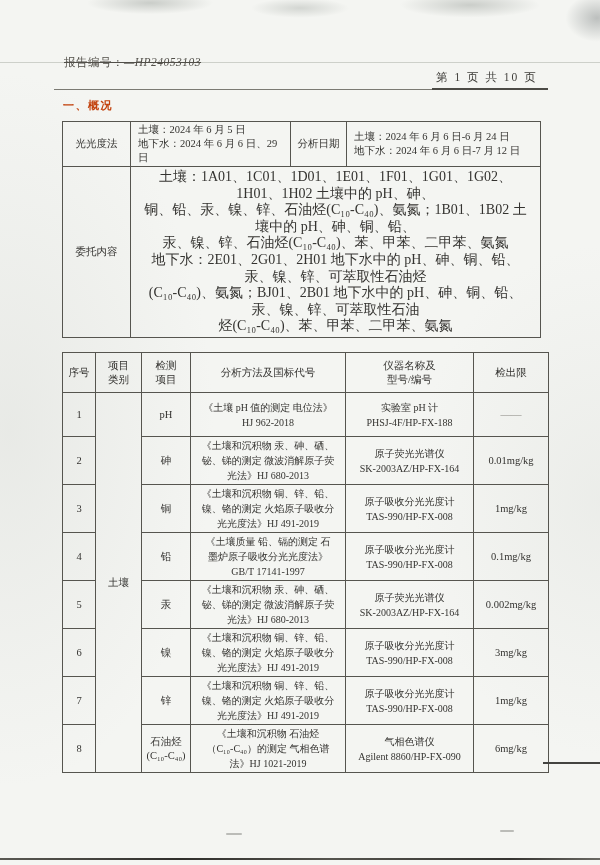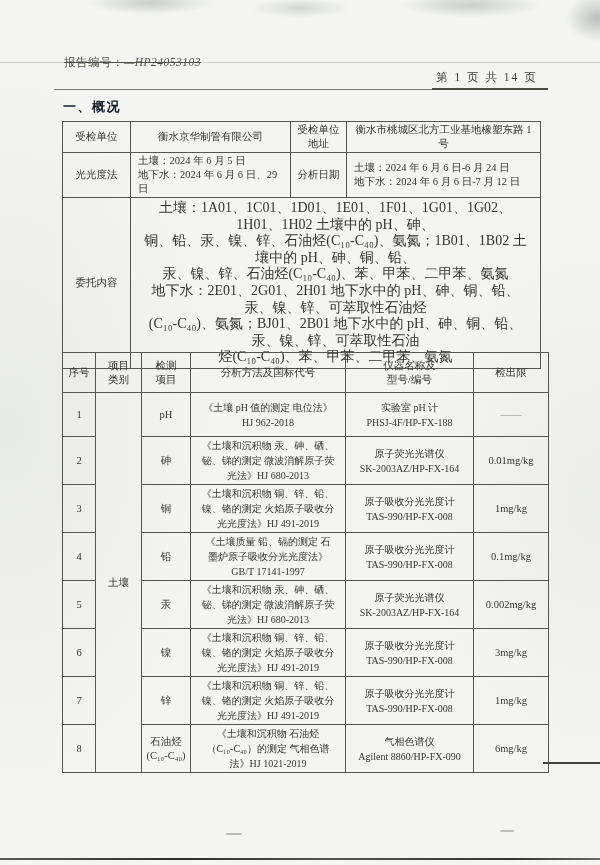--- a/index.html
+++ b/index.html
@@ -21,21 +21,21 @@
   }
   
   .topline { position:absolute; top:62px; left:0; width:600px; height:1px; background:#cdd0ca; }
   .header-rule { position:absolute; top:89px; left:54px; width:492px; height:1px; background:#7b7a73; }
   .header-rule-dark { position:absolute; top:88px; left:432px; width:116px; height:2px; background:#4c4b46; }
   .report-no { position:absolute; top:55px; left:64px; font-size:11.5px; letter-spacing:.5px;
                color:#514f49; text-decoration:line-through; }
   .report-no .num { font-style:italic; }
   .page-ind { position:absolute; top:70px; left:436px; font-size:11.5px; color:#3f3e3a; letter-spacing:2px; }
   
-  .sec-title { position:absolute; left:63px; font-weight:bold; font-size:13px; color:#0f172a; letter-spacing:1.5px; }
+  .sec-title { position:absolute; left:63px; font-weight:bold; font-size:11px; color:#c2410c; letter-spacing:1.5px; }
   .sec1-title { top:98px; }
   .sec2-title { top:328px; }
   
   table { border-collapse:collapse; table-layout:fixed; position:absolute; }
   td, th { border:1px solid #56554f; text-align:center; vertical-align:middle;
            font-weight:normal; color:#343330; white-space:pre-line;
            padding:1px 2px; box-sizing:border-box; overflow:hidden; }
   .t1 { top:121px; left:62px; width:478px; font-size:10.5px; line-height:14px; }
   .t1 tr:nth-child(1) { height:30px; }
   .t1 tr:nth-child(2) { height:37px; }
@@ -65,42 +65,34 @@
   .speck2 { top:830px; left:500px; width:14px; }
 </style>
 </head>
 <body>
 
 <div class="page">
 
   <div class="topline"></div>
 
   <div class="report-no"><span>报告编号：</span><span class="num">—HP24053103</span></div>
-  <div class="page-ind">第 1 页 共 14 页</div>
+  <div class="page-ind">第 1 页 共 10 页</div>
   <div class="header-rule"></div>
   <div class="header-rule-dark"></div>
 
   <div class="sec-title sec1-title">一、概况</div>
 
   <table class="t1">
     <colgroup>
         <col style="width:68px">
         <col style="width:160px">
         <col style="width:56px">
         <col style="width:194px">
       </colgroup>
     <tbody>
-      <tr>
-        <td>受检单位</td>
-        <td>衡水京华制管有限公司</td>
-        <td>受检单位
-地址</td>
-        <td>衡水市桃城区北方工业基地橡塑东路 1
-号</td>
-      </tr>
       <tr>
         <td>光光度法</td>
         <td class="leftcell">土壤：2024 年 6 月 5 日
 地下水：2024 年 6 月 6 日、29 日</td>
         <td>分析日期</td>
         <td class="leftcell">土壤：2024 年 6 月 6 日-6 月 24 日
 地下水：2024 年 6 月 6 日-7 月 12 日</td>
       </tr>
       <tr>
         <td>委托内容</td>

